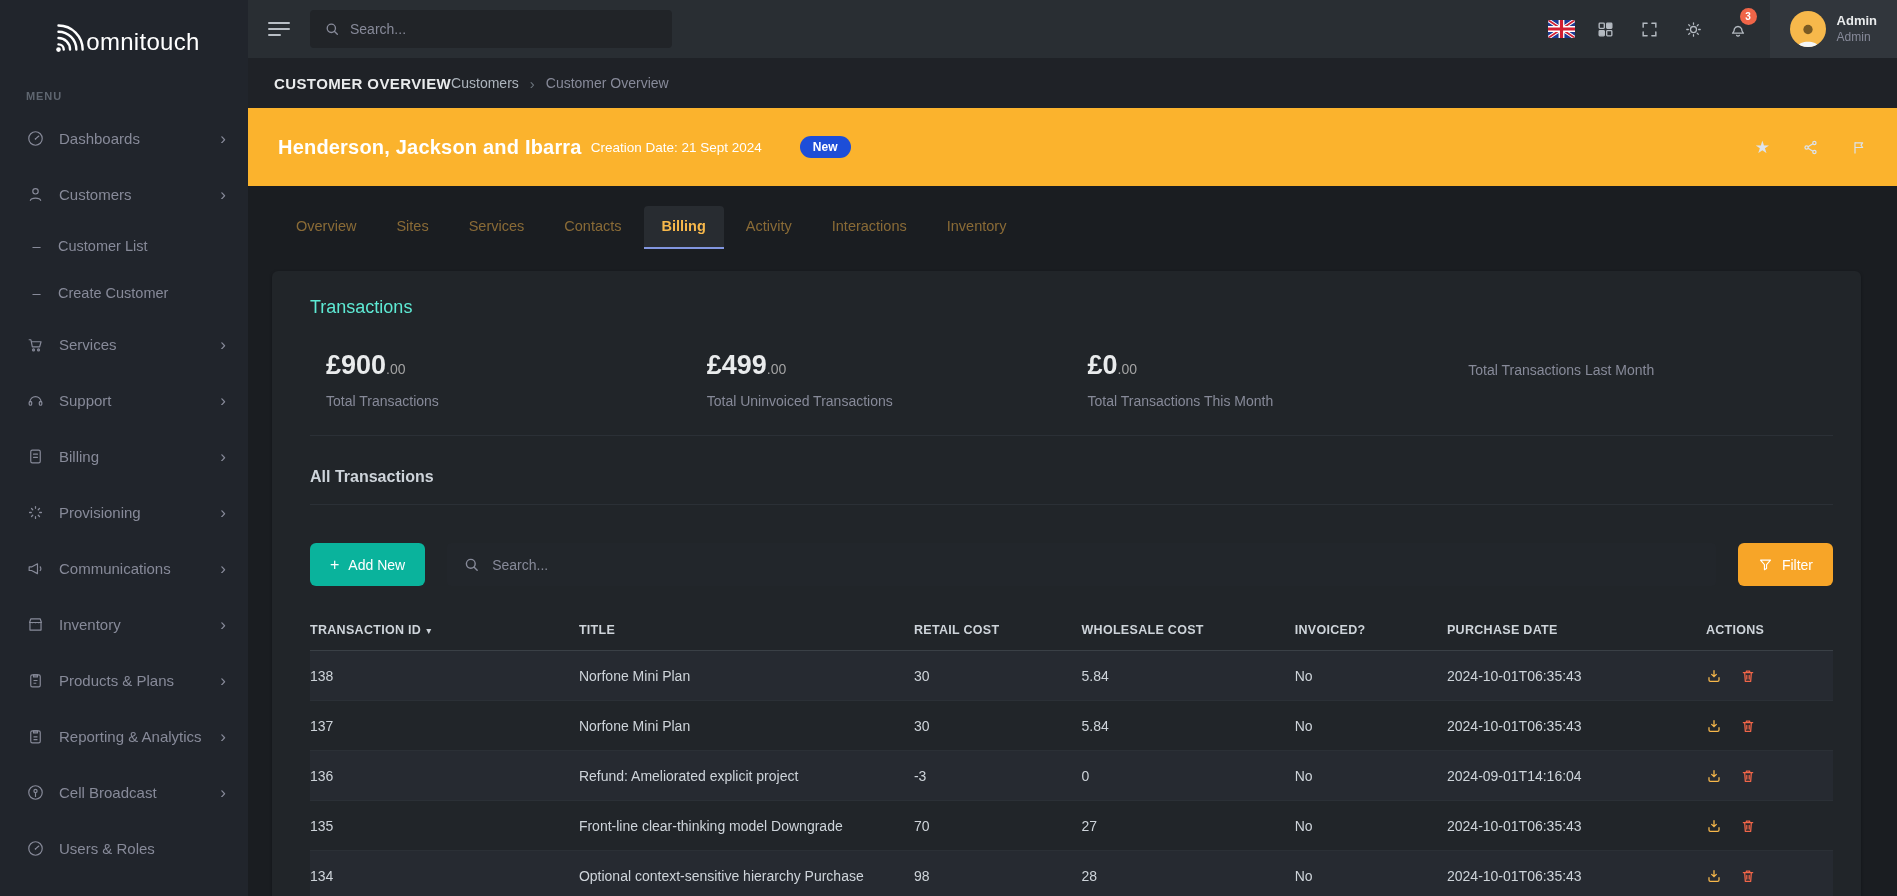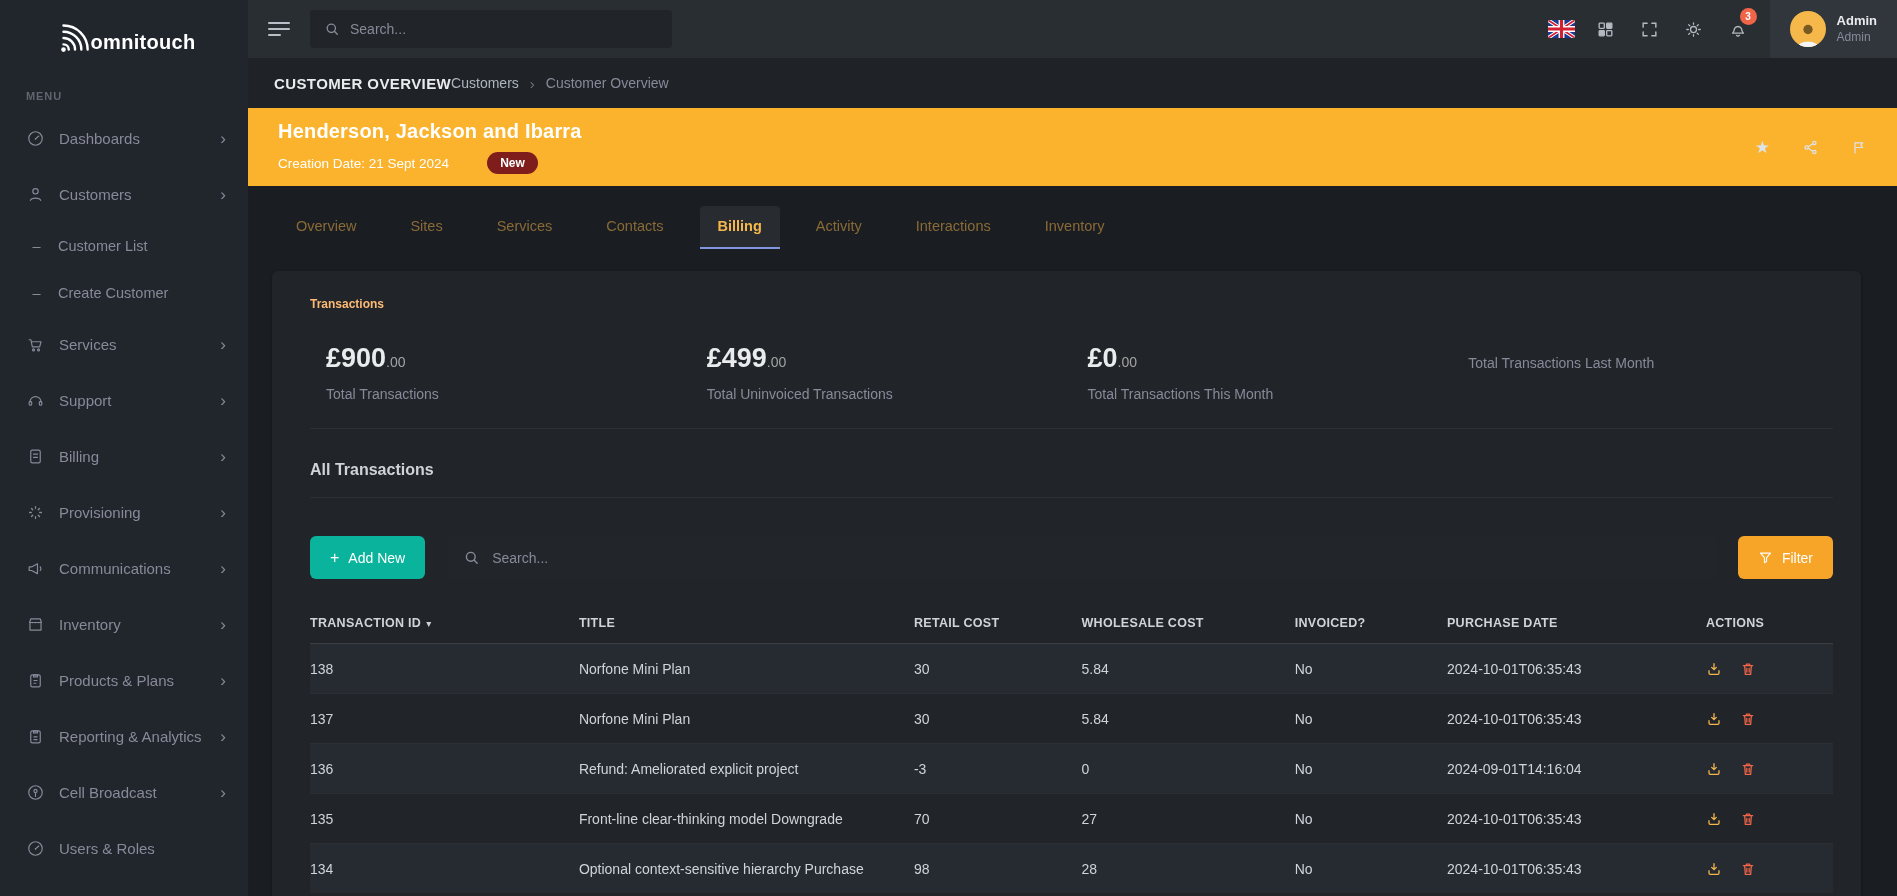--- a/index.html
+++ b/index.html
@@ -8,21 +8,21 @@
     background:#1a1d21;
     font-family:"Liberation Sans","DejaVu Sans",sans-serif;
     color:#ced4da;
   }
   .app { display:flex; width:1897px; height:896px; }
 
   
   .sidebar { width:248px; min-width:248px; background:#21252c; display:flex; flex-direction:column; overflow:hidden; }
   .logo-row { height:78px; display:flex; align-items:center; justify-content:center; padding-top:6px; }
   .logo-row svg { margin-right:-4px; margin-top:-10px; }
-  .logo-text { color:#fff; font-size:20px; font-weight:700; letter-spacing:.3px; }
+  .logo-text { color:#fff; font-size:24px; font-weight:400; letter-spacing:.3px; }
   .menu-label { padding:12px 26px 8px; font-size:11px; font-weight:700; letter-spacing:.9px; color:#5f6670; }
   .nav-item { height:56px; display:flex; align-items:center; gap:14px; padding:0 22px 0 26px; color:#878a99; font-size:15px; cursor:pointer; }
   .nav-icon { width:19px; height:19px; display:flex; align-items:center; justify-content:center; }
   .nav-icon svg { width:19px; height:19px; display:block; }
   .nav-label { flex:1; white-space:nowrap; }
   .nav-arrow { font-size:17px; line-height:1; color:#878a99; }
   .nav-sub { height:47px; display:flex; align-items:center; gap:13px; padding:0 22px 0 28px; color:#878a99; font-size:14.5px; cursor:pointer; }
   .sub-dash { width:17px; text-align:center; color:#878a99; }
 
   
@@ -51,37 +51,37 @@
   
   .breadcrumb-row { height:50px; background:#1f2227; display:flex; align-items:center; justify-content:flex-start; padding:0 26px; flex-shrink:0; }
   .page-title { font-size:15px; font-weight:700; color:#e9ebec; letter-spacing:.4px; }
   .crumbs { font-size:14px; display:flex; align-items:center; gap:11px; }
   .crumb-link { color:#adb5bd; cursor:pointer; }
   .crumb-sep { color:#6c757d; font-size:15px; }
   .crumb-current { color:#878a99; }
 
   
   .banner { height:78px; background:#fbb32d; display:flex; align-items:center; padding:0 30px; flex-shrink:0; }
-  .banner-left { display:flex; flex-direction:column; gap:9px; }
+  .banner-left { display:flex; flex-direction:row; gap:9px; }
   .banner-title { font-size:20px; font-weight:700; color:#fff; letter-spacing:.2px; }
   .banner-sub { display:flex; align-items:center; gap:38px; }
   .banner-creation { font-size:13.5px; color:#fff; }
-  .badge-new { background:#7f1d1d; color:#fff; font-size:12px; font-weight:700; padding:4px 13px; border-radius:20px; }
+  .badge-new { background:#1d4ed8; color:#fff; font-size:12px; font-weight:700; padding:4px 13px; border-radius:20px; }
   .banner-icons { margin-left:auto; display:flex; align-items:center; gap:32px; color:#dde3ec; }
   .banner-icon { cursor:pointer; display:flex; align-items:center; font-size:17px; }
 
   
-  .tabs { display:flex; gap:18px; padding:20px 40px 0 30px; flex-shrink:0; }
+  .tabs { display:flex; gap:4px; padding:20px 40px 0 30px; flex-shrink:0; }
   .tab { padding:12px 18px 13px; font-size:14.5px; color:rgba(247,184,75,.5); cursor:pointer; border-bottom:2px solid transparent; border-radius:4px 4px 0 0; }
   .tab.active { color:#f7b84b; background:#282c31; border-bottom:2px solid #8296e0; font-weight:600; }
 
   
   .content { flex:1; padding:22px 36px 0 24px; overflow:hidden; }
   .card { background:#212529; border-radius:6px; height:110%; padding:26px 28px 0 38px; box-shadow:0 1px 3px rgba(0,0,0,.35); }
-  .section-title { font-size:12px; font-weight:700; color:#fdba74; }
+  .section-title { font-size:18px; font-weight:400; color:#5eead4; }
   .stats-row { display:flex; margin-top:32px; }
   .stat { width:25%; padding-left:16px; }
   .stat:first-child { padding-left:16px; }
   .stat-amount { font-size:27px; font-weight:600; color:#e9ebec; }
   .stat-cents { font-size:14px; color:#a3a3a3; font-weight:400; }
   .stat-label { margin-top:12px; font-size:14px; color:#878a99; }
   .divider { border-top:1px solid #2b3036; margin-top:26px; }
   .list-title { margin-top:32px; font-size:16px; font-weight:600; color:#ced4da; }
   .divider-2 { border-top:1px solid #2b3036; margin-top:18px; }
 

